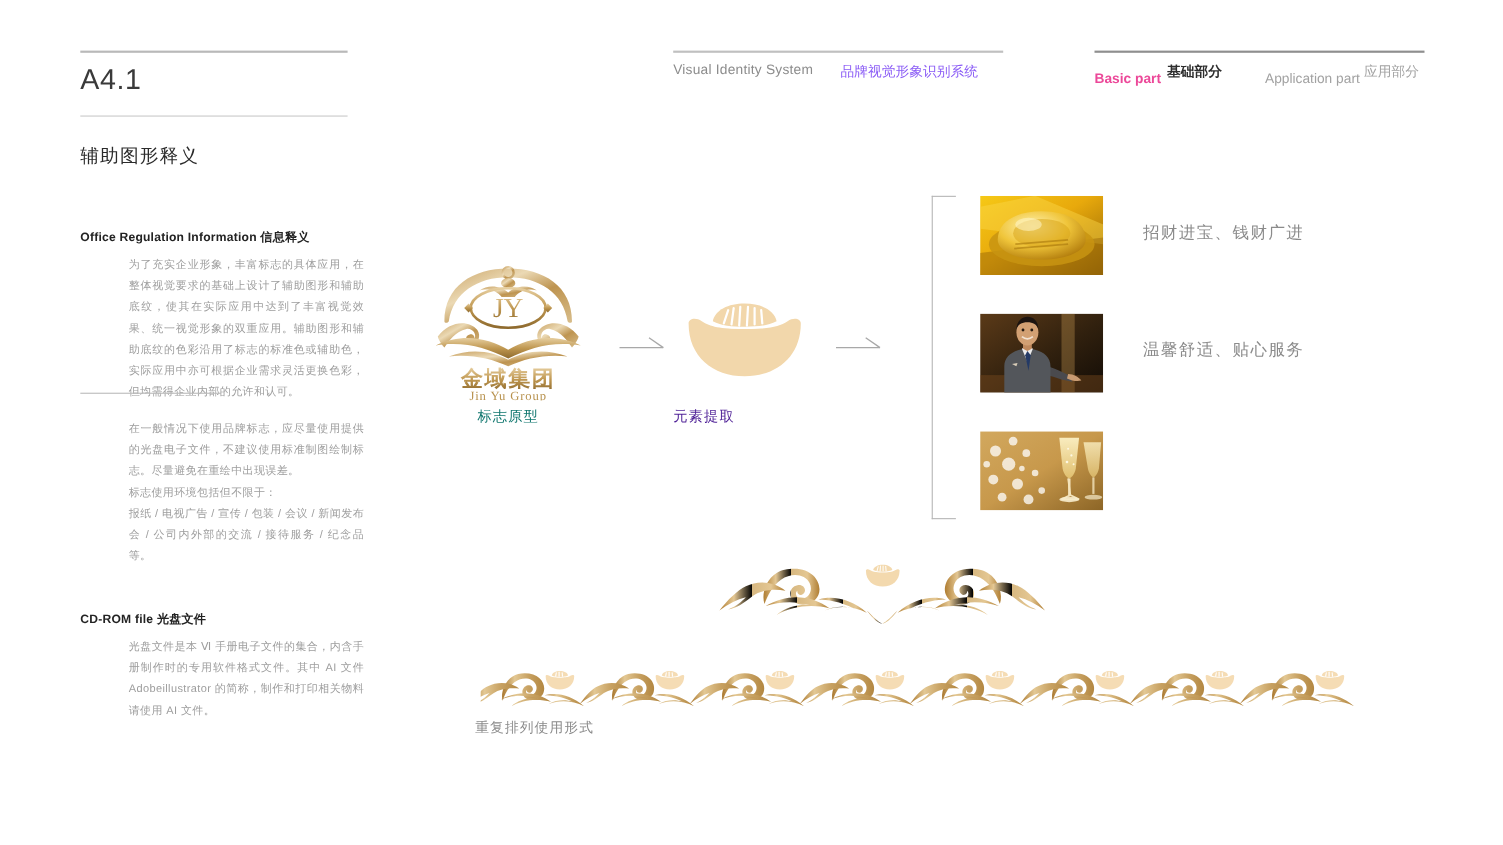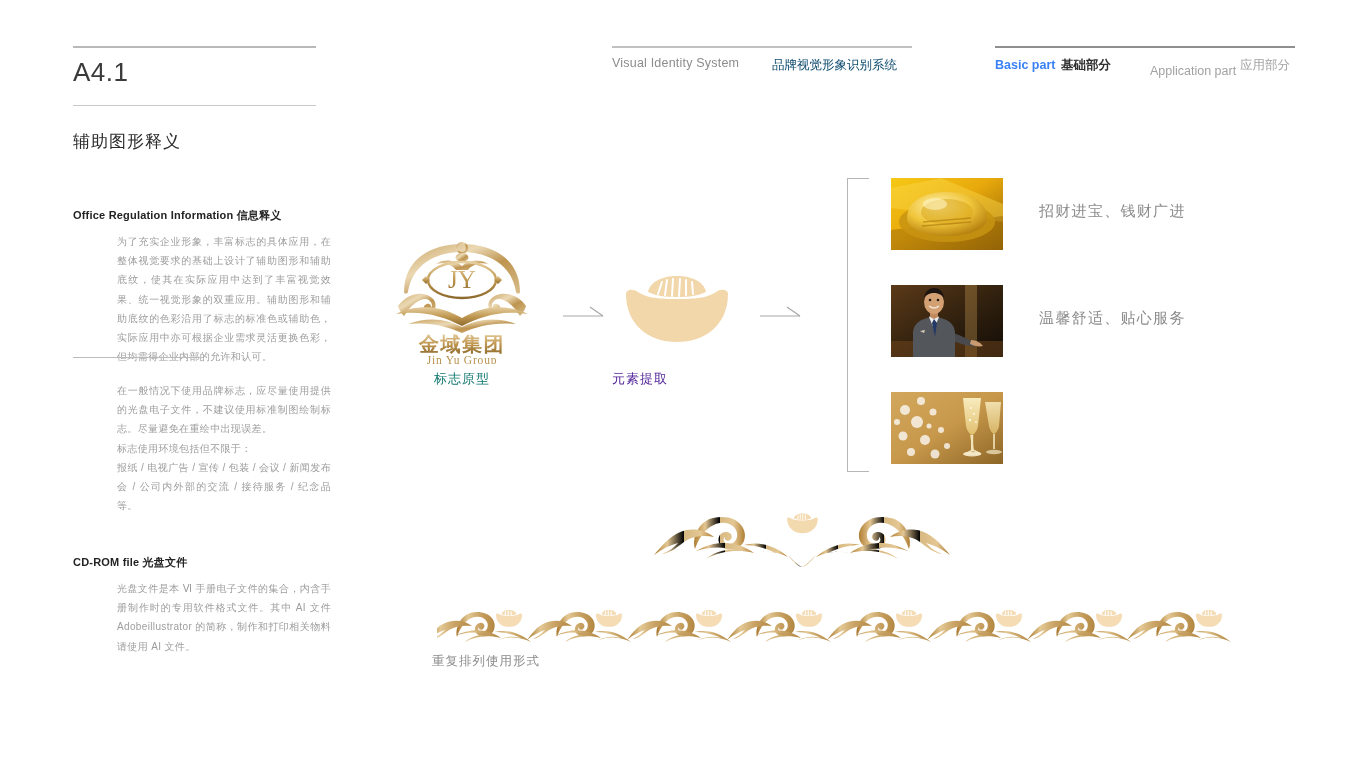--- a/index.html
+++ b/index.html
@@ -17,22 +17,22 @@
   #rule-code-b    { left: 73px;  top: 105px; width: 243px; height: 1px; background: #c9c9c9; }
   #rule-vis       { left: 612px; top: 46px;  width: 300px; height: 1.5px; background: #c0c0c0; }
   #rule-parts     { left: 995px; top: 46px;  width: 300px; height: 1.5px; background: #8f8f8f; }
 
   #page-code {
     position: absolute; left: 73px; top: 57px;
     font-size: 26px; color: #3a3a3a; letter-spacing: .5px; font-weight: 400;
   }
   .hdr-item { position: absolute; font-size: 12.5px; white-space: nowrap; }
   #hdr-vis-en { left: 612px; top: 56px; color: #8c8c8c; letter-spacing: .2px; }
-  #hdr-vis-cn { left: 764px; top: 57px; color: #0c4a6e; margin-left: 8px; }
-  #hdr-basic-en { left: 995px; top: 58px; color: #3b82f6; font-weight: bold; }
+  #hdr-vis-cn { left: 764px; top: 57px; color: #8b5cf6; }
+  #hdr-basic-en { left: 995px; top: 64px; color: #ec4899; font-weight: bold; }
   #hdr-basic-cn { left: 1061px; top: 57px; color: #2e2e2e; font-weight: bold; }
   #hdr-app-en { left: 1150px; top: 56px; color: #a2a2a2; margin-top: 8px; }
   #hdr-app-cn { left: 1240px; top: 57px; color: #a2a2a2; }
 
   #section-title {
     position: absolute; left: 73px; top: 130px;
     font-size: 17px; color: #2b2b2b; letter-spacing: 1px;
   }
 
   

